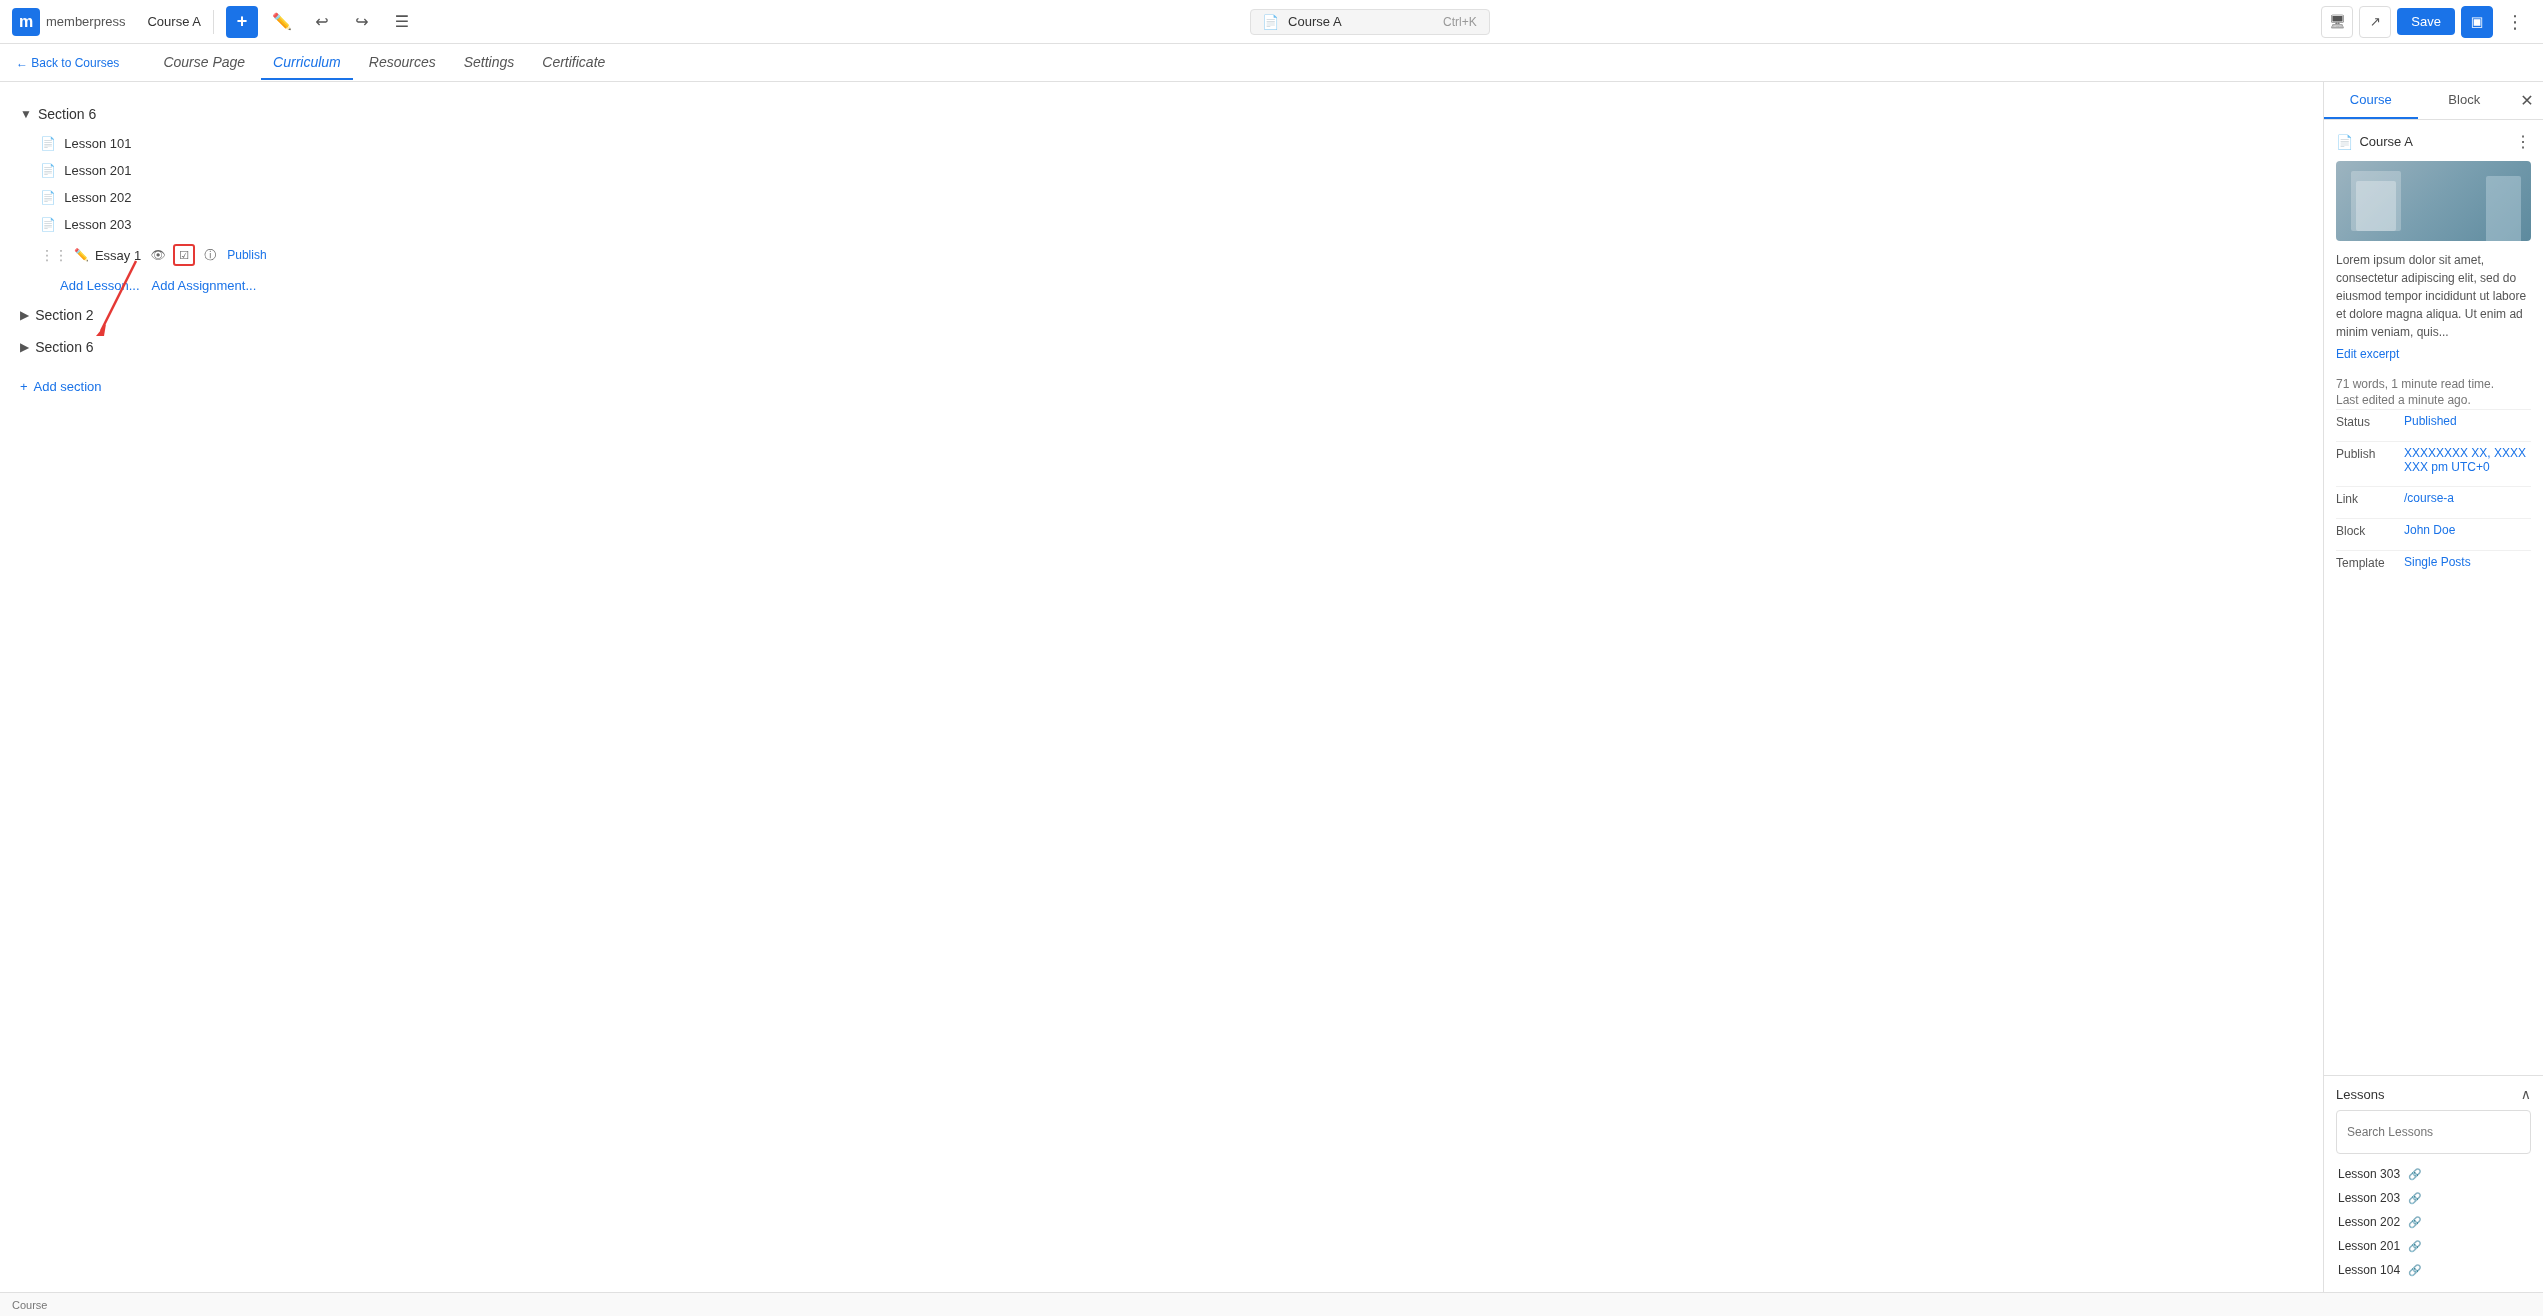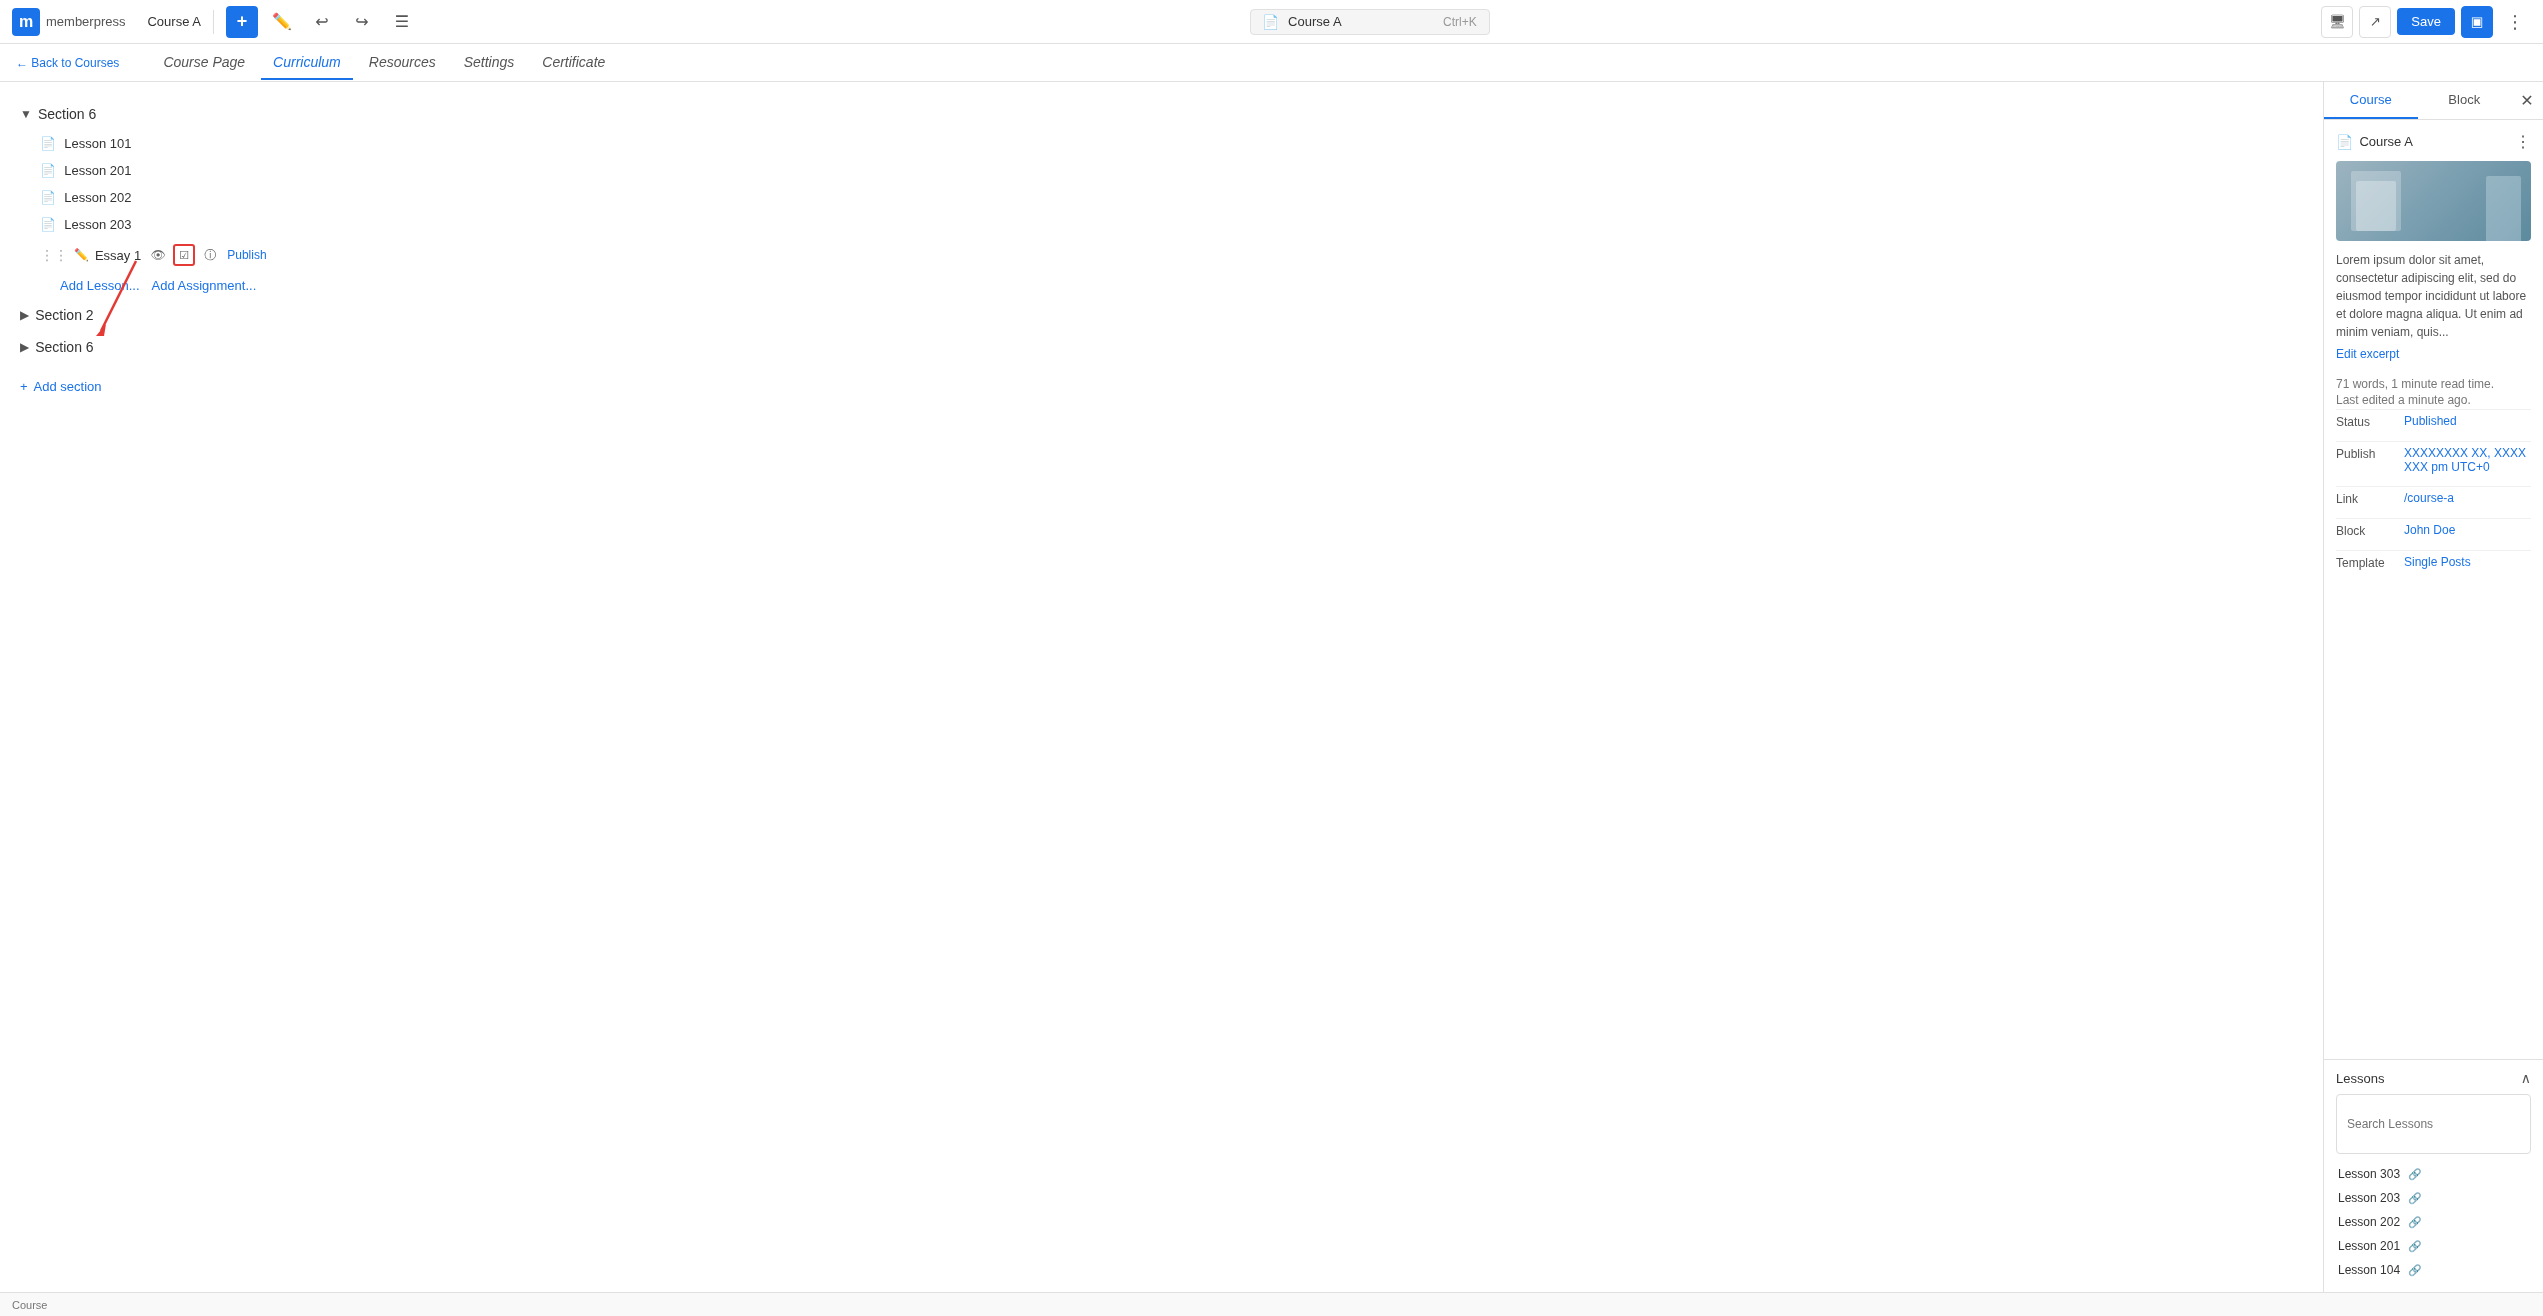--- a/index.html
+++ b/index.html
@@ -76,21 +76,21 @@
 
     .meta-row { display: flex; align-items: flex-start; gap: 8px; margin-bottom: 8px; padding: 4px 0; border-top: 1px solid #f0f0f0; }
     .meta-label { font-size: 12px; color: #555; min-width: 60px; padding-top: 1px; }
     .meta-value-link { font-size: 12px; color: #1a73e8; cursor: pointer; text-decoration: none; }
     .meta-value-published { font-size: 12px; color: #1a73e8; }
 
     .lessons-section { border-top: 1px solid #e0e0e0; padding: 10px 12px; }
     .lessons-header { display: flex; align-items: center; justify-content: space-between; margin-bottom: 8px; }
     .lessons-title { font-size: 13px; font-weight: 500; color: #333; }
     .collapse-btn { background: none; border: none; cursor: pointer; color: #555; font-size: 14px; }
-    .search-lessons-input { width: 100%; border: 1px solid #ddd; border-radius: 4px; padding: 22px 10px; font-size: 12px; color: #555; outline: none; margin-bottom: 8px; }
+    .search-lessons-input { width: 100%; border: 1px solid #ddd; border-radius: 4px; padding: 14px 10px; font-size: 12px; color: #555; outline: none; margin-bottom: 8px; }
     .lesson-list-item { display: flex; align-items: center; gap: 8px; padding: 5px 2px; font-size: 12px; color: #333; cursor: pointer; }
     .lesson-link-icon { color: #999; font-size: 11px; }
 
     
     .status-bar { height: 24px; border-top: 1px solid #e0e0e0; display: flex; align-items: center; padding: 0 12px; background: #f9f9f9; }
     .status-text { font-size: 11px; color: #777; }
   </style>
 </head>
 <body>
 

